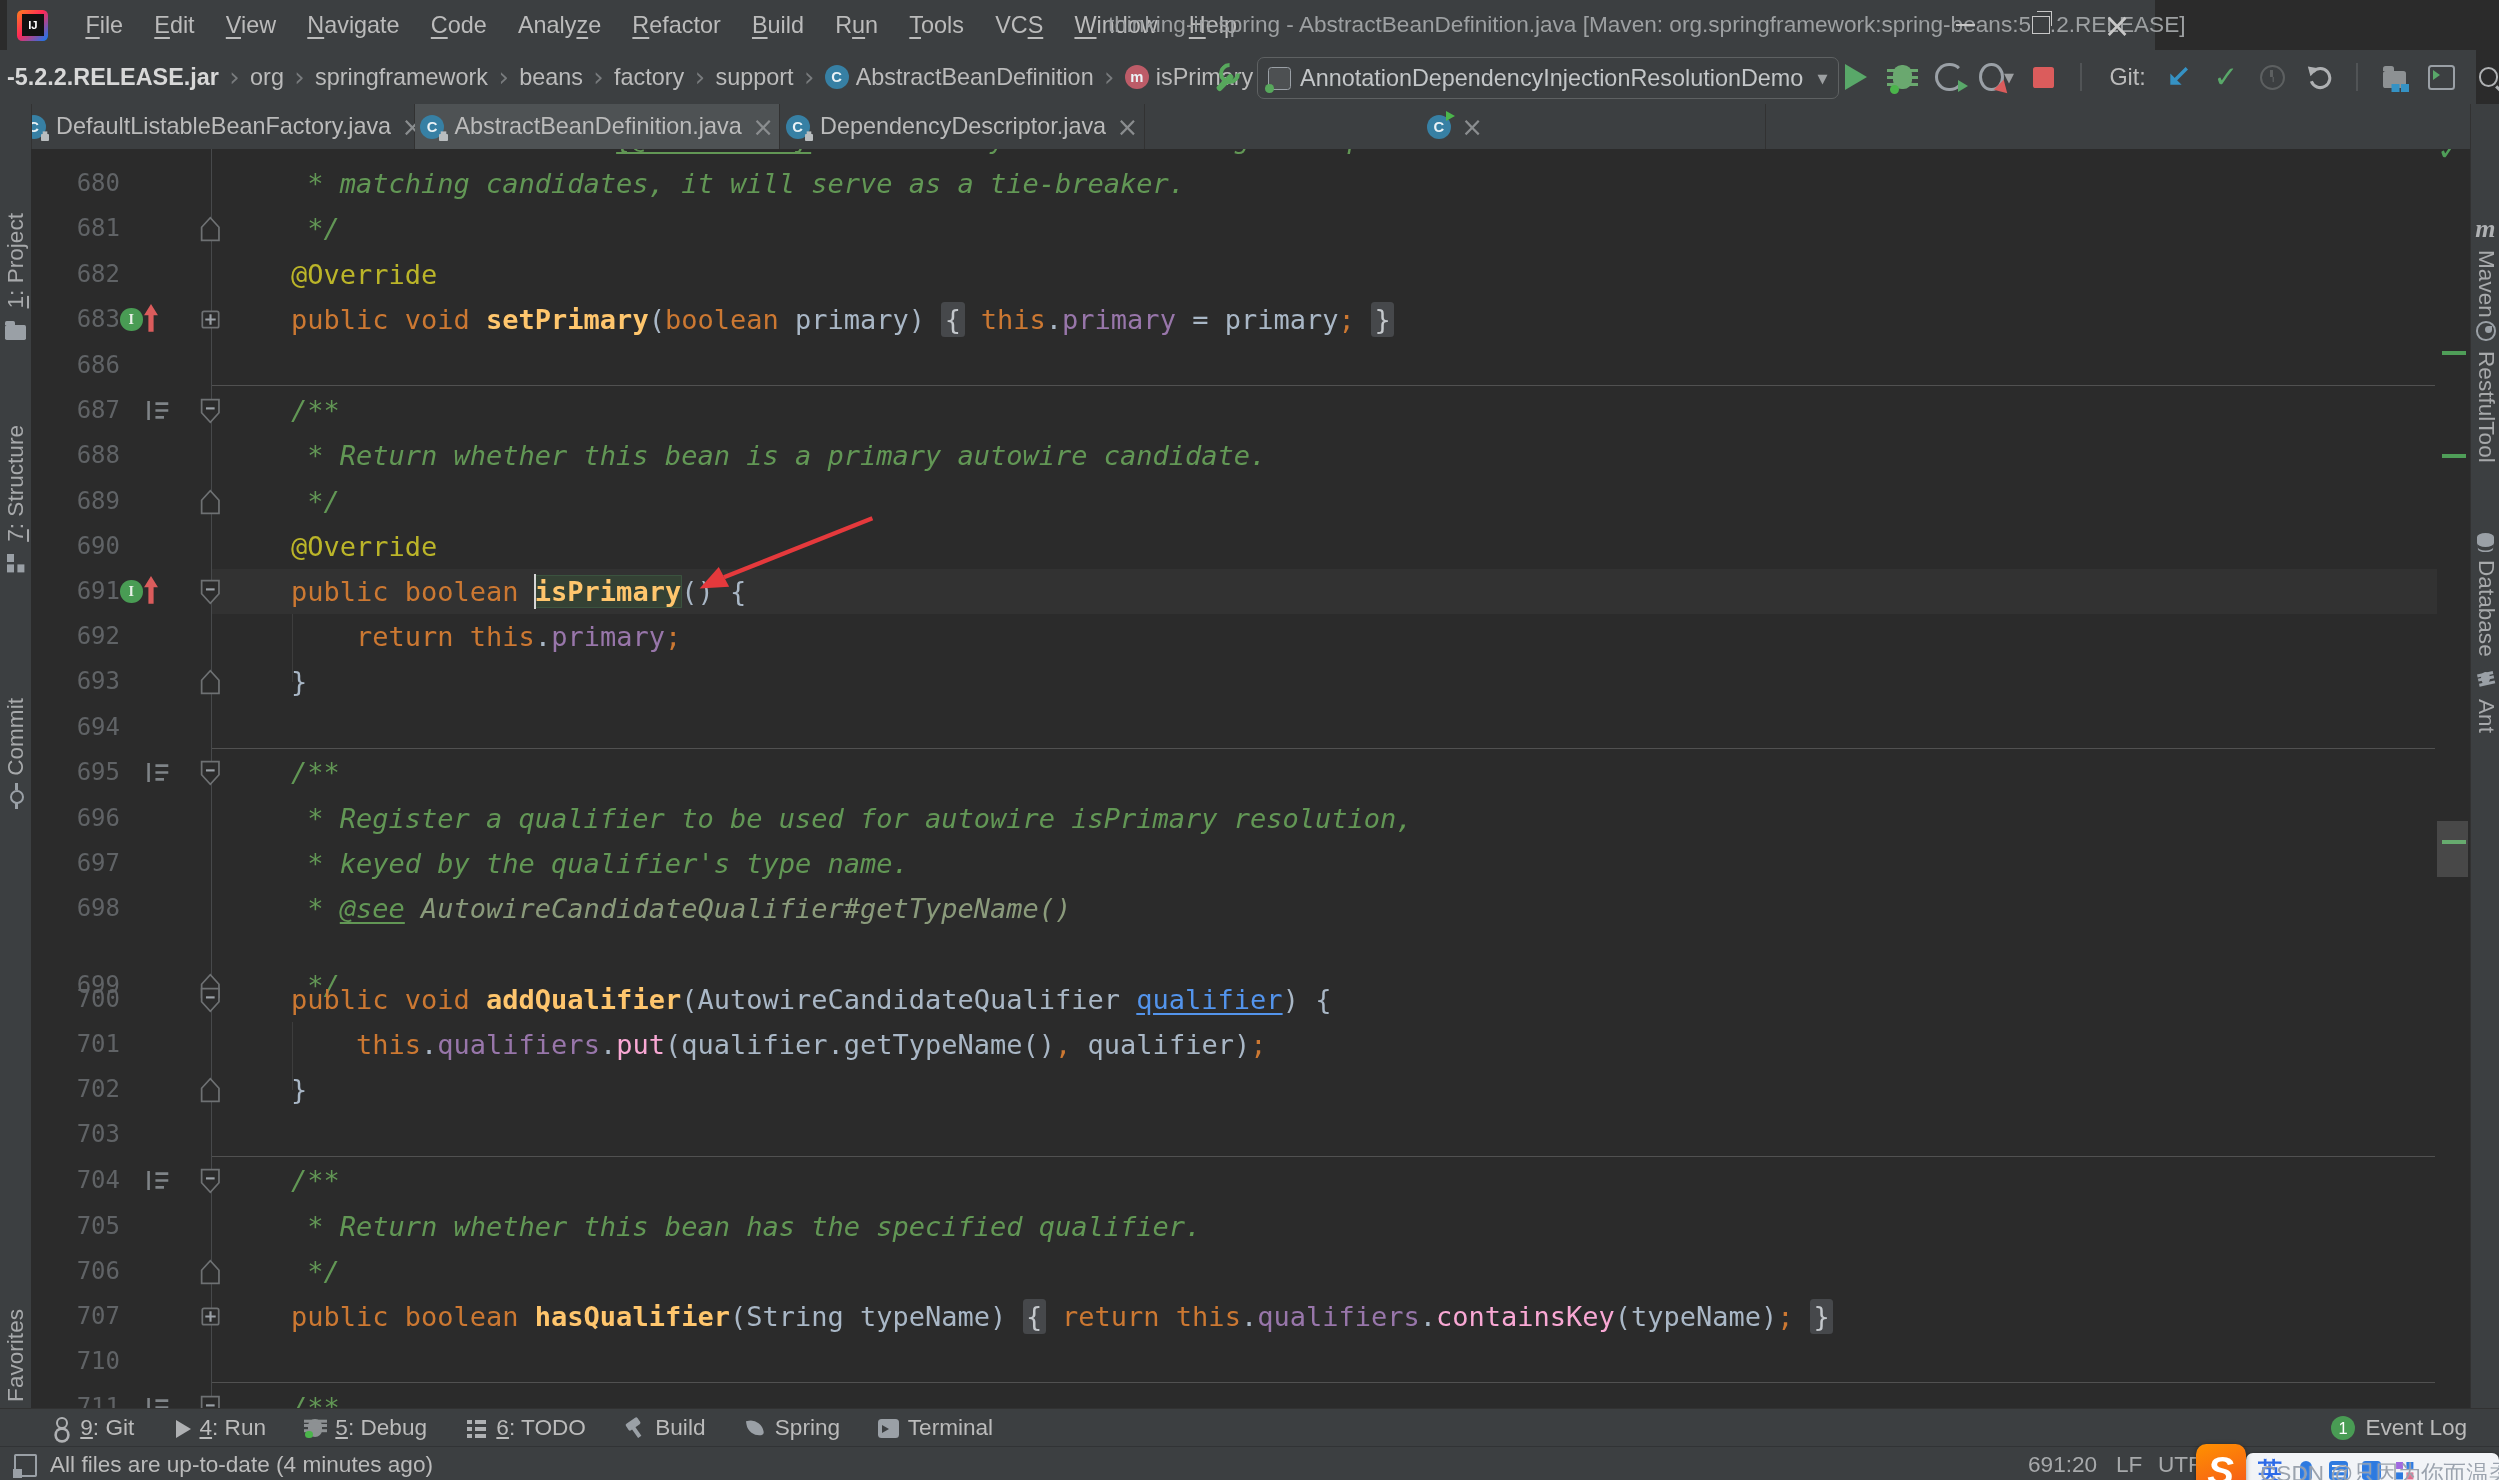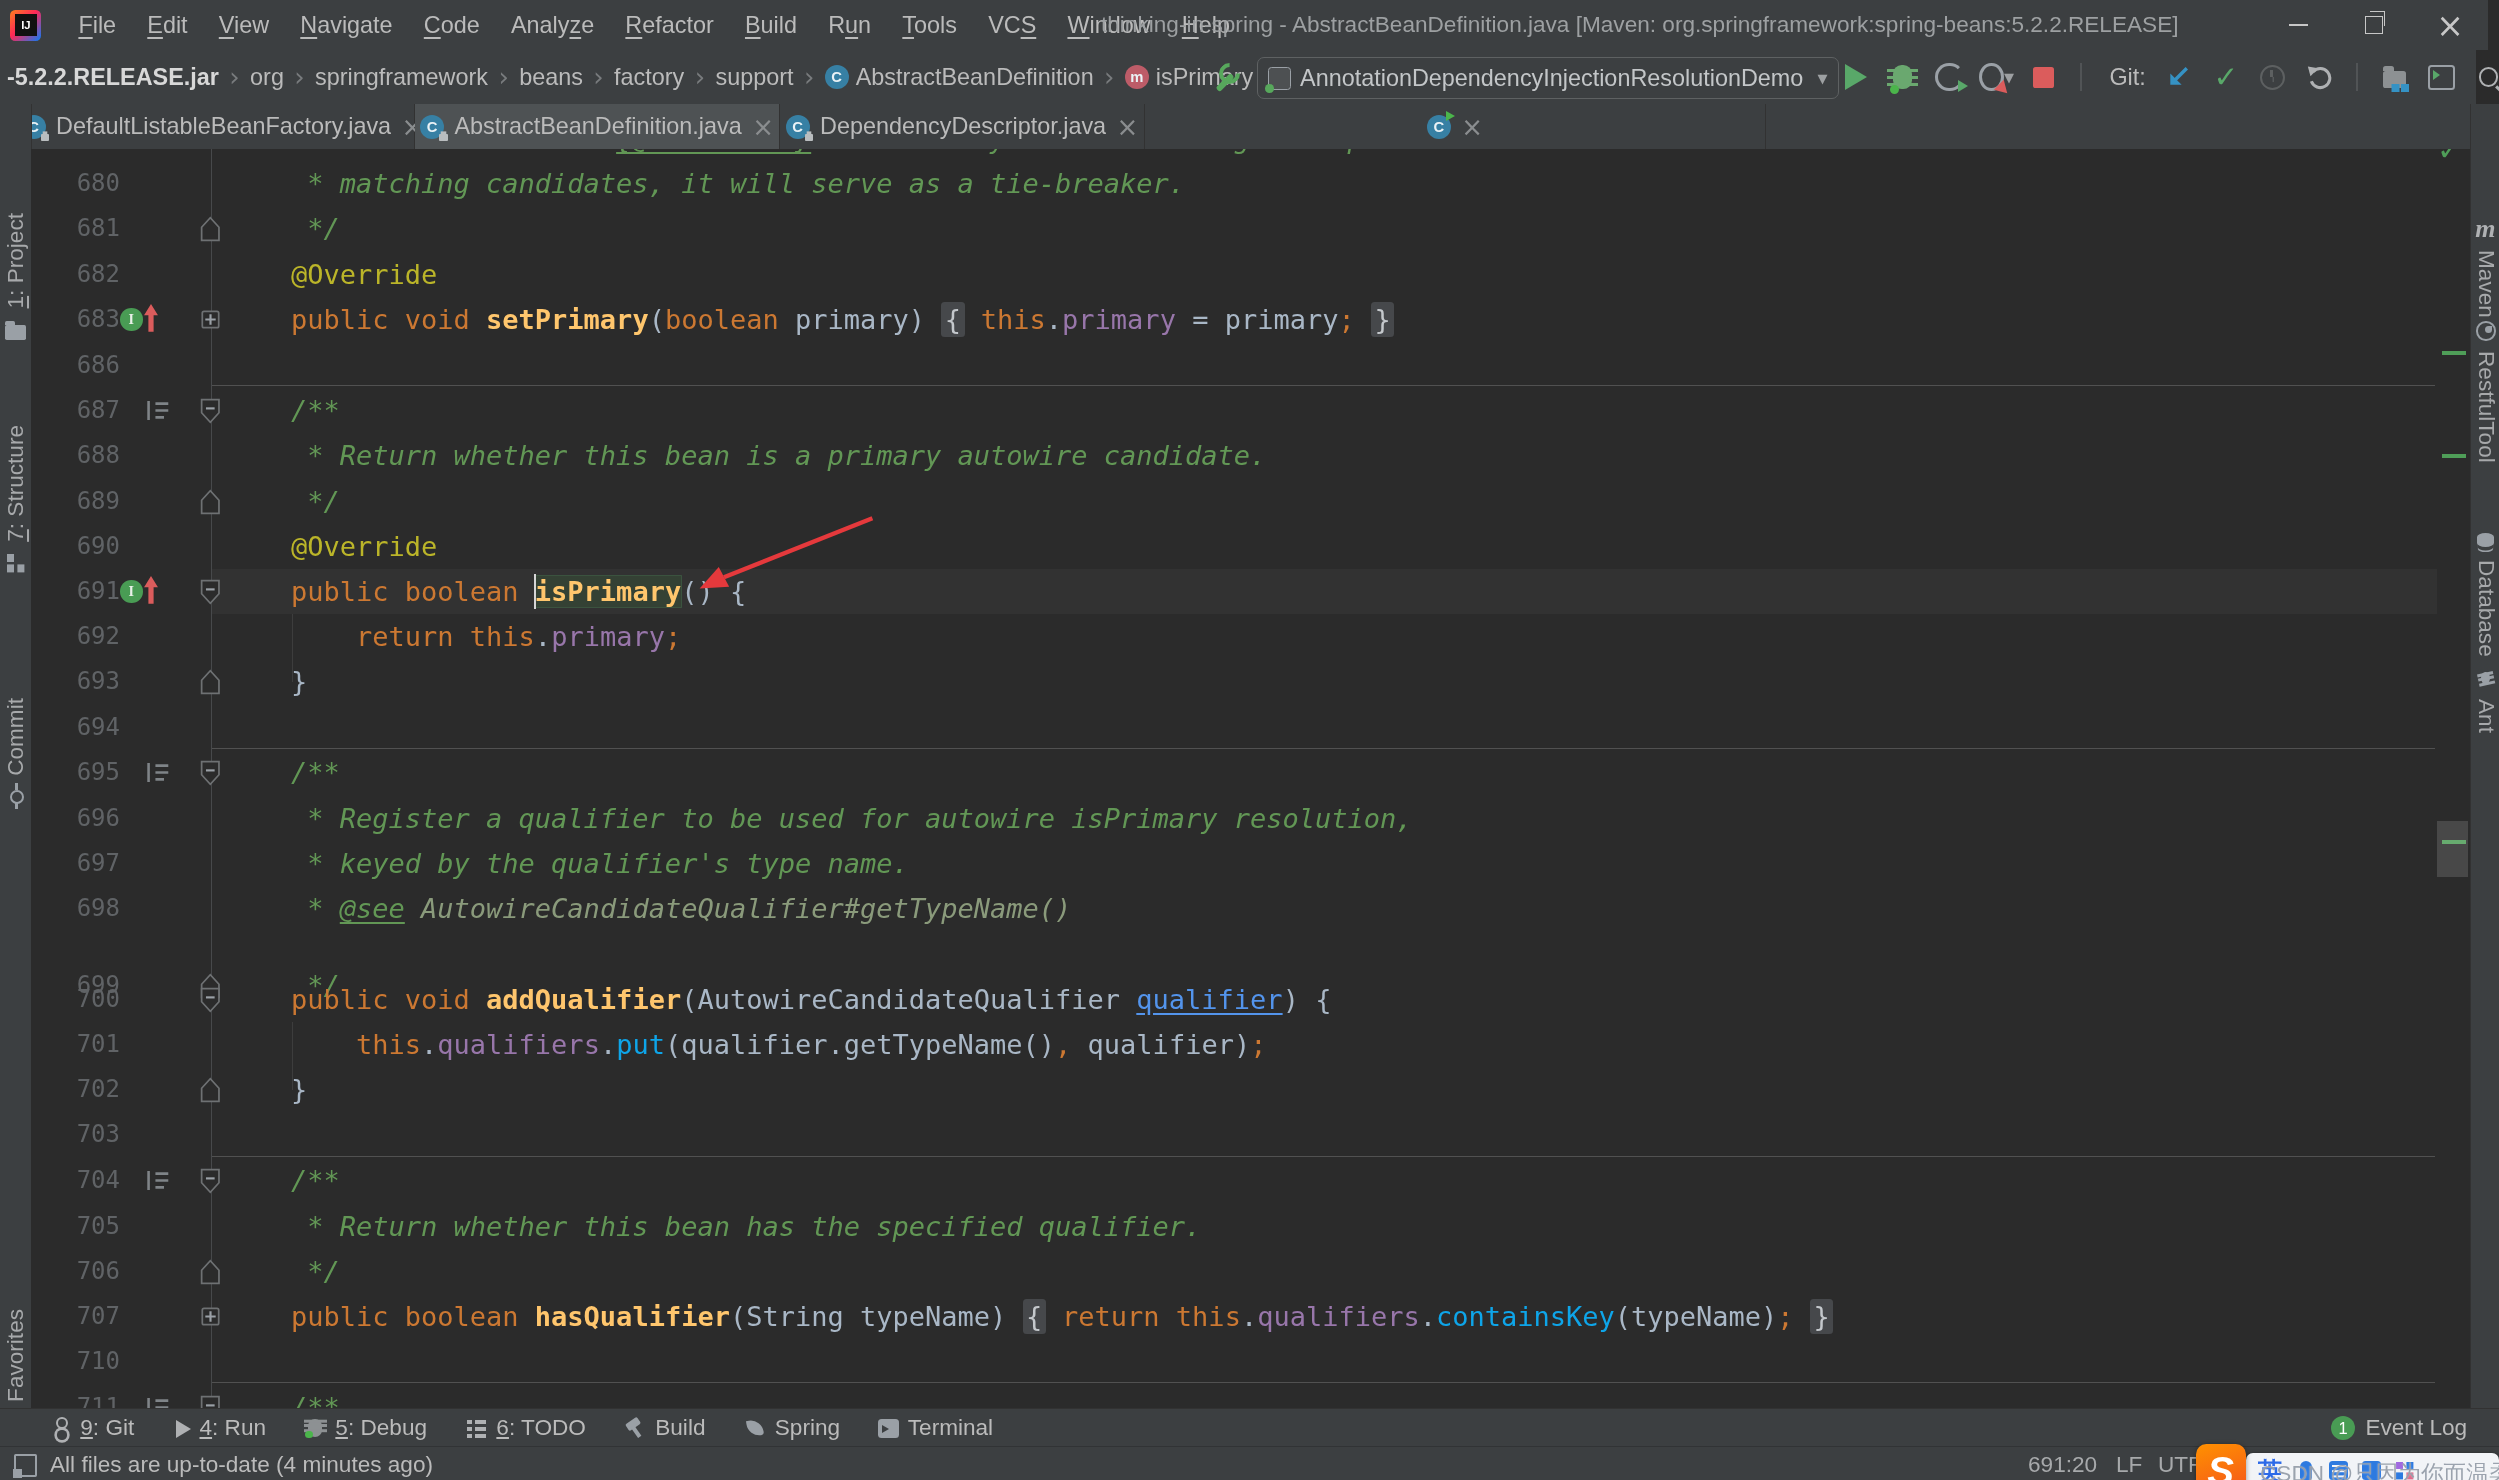--- a/index.html
+++ b/index.html
@@ -1,20 +1,20 @@
 <!DOCTYPE html>
 <html style="font-size:14px"><head>
 <meta charset="utf-8">
 <style>
   html,body{margin:0;padding:0;background:#2b2b2b;width:2500px;height:1481px;overflow:hidden;
     font-family:"Liberation Sans",sans-serif;-webkit-font-smoothing:antialiased;}
   #root{position:absolute;inset:0;width:2500px;height:1481px;background:#2b2b2b;overflow:hidden;}
 
   
-  #titlebar{position:absolute;left:0;top:0;width:2488px;height:50px;background:#3c3f41;display:flex;align-items:center;}
+  #titlebar{position:absolute;left:7px;top:0;width:2148px;height:50px;background:#3c3f41;display:flex;align-items:center;}
   #logo{width:31px;height:31px;margin-left:10.4px;border-radius:5.2px;background:linear-gradient(135deg,#fc801d,#fe2857 45%,#087cfa);position:relative;flex:0 0 auto;}
   #logo::after{content:"IJ";position:absolute;left:4.3px;top:4.3px;right:4.3px;bottom:4.3px;background:#111;color:#fff;font-size:11.3px;font-weight:bold;display:flex;align-items:center;justify-content:center;}
   #menubar{display:flex;margin-left:24px;gap:5.2px;}
   .menu-item{color:#bbbbbb;font-size:23.4px;padding:5.2px 13px;cursor:default;}
   .menu-item u{text-decoration:underline;text-underline-offset:3.5px;}
   #wintitle{position:absolute;left:1101px;top:0;height:50px;display:flex;align-items:center;color:#9da0a2;font-size:22.6px;white-space:nowrap;}
   #wincontrols{position:absolute;right:0;top:0;height:50px;display:flex;align-items:center;}
   .winbtn{width:76px;height:50px;display:flex;align-items:center;justify-content:center;color:#c7c7c7;}
   .wb-min{width:19px;height:2.6px;background:#c7c7c7;}
   .wb-max{width:15.6px;height:15.6px;border:1.7px solid #c7c7c7;position:relative;background:#3c3f41;}
@@ -101,21 +101,21 @@
   #curline{position:absolute;left:181px;right:33px;height:45px;background:#323232;}
   #gutterline{position:absolute;left:180px;top:0;bottom:0;width:0.9px;background:#47494b;}
   .line-row{position:absolute;left:0;right:0;height:45px;}
   .ln{position:absolute;left:0;top:0;width:89px;text-align:right;font-family:"DejaVu Sans Mono",monospace;font-size:24px;line-height:45px;color:#606366;}
   .codetext{position:absolute;left:260px;top:0;font-family:"DejaVu Sans Mono",monospace;font-size:27px;line-height:45px;white-space:pre;}
   .c{color:#629755;font-style:italic;}
   .ct{color:#629755;font-style:italic;text-decoration:underline;text-underline-offset:4.3px;}
   .ci{color:#8a9a7b;font-style:italic;}
   .k{color:#cc7832;}
   .m{color:#ffc66d;font-weight:bold;}
-  .mc{color:#0ea5e9;}
+  .mc{color:#f9a8d4;}
   .f{color:#9876aa;}
   .p{color:#a9b7c6;}
   .a{color:#bbb529;}
   .foldb{color:#c4c8cc;background:#46484b;border-radius:3.5px;padding:1.7px 3.5px;}
   .sel{background:#344134;box-shadow:0 0 0 0.9px #3d5741;}
   .link{color:#5394ec;text-decoration:underline;text-underline-offset:4.3px;}
   .g-ovr{position:absolute;left:89px;top:10.4px;width:49px;height:26px;}
   .ovr-c{position:absolute;left:0;top:0.9px;width:22.6px;height:22.6px;border-radius:50%;background:#499c54;color:#e8f0e8;font-size:14px;font-weight:bold;display:flex;align-items:center;justify-content:center;font-family:"Liberation Serif",serif;}
   .g-doc{position:absolute;left:115px;top:12px;}
   .g-fold{position:absolute;left:168px;top:9.5px;}

